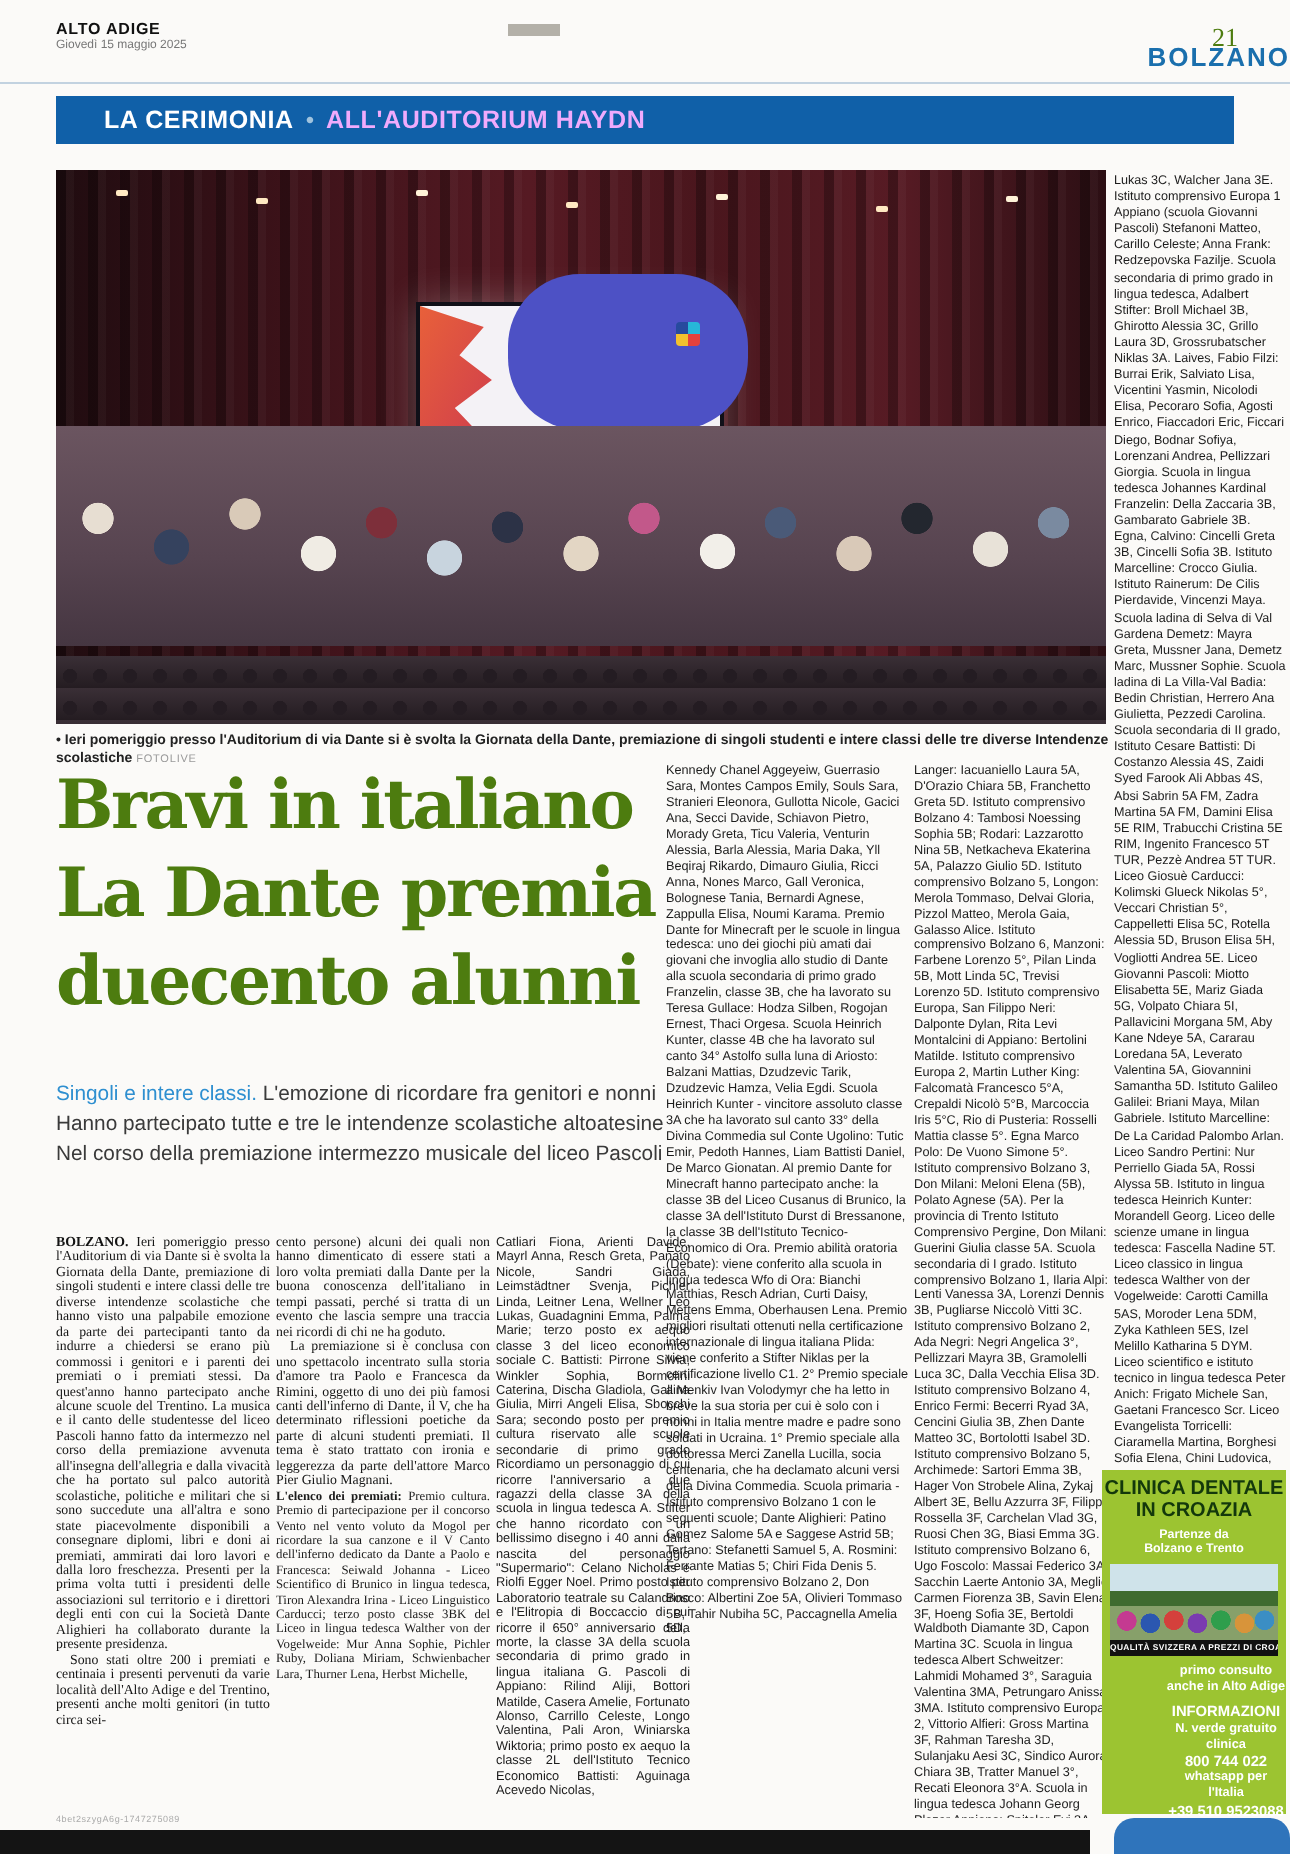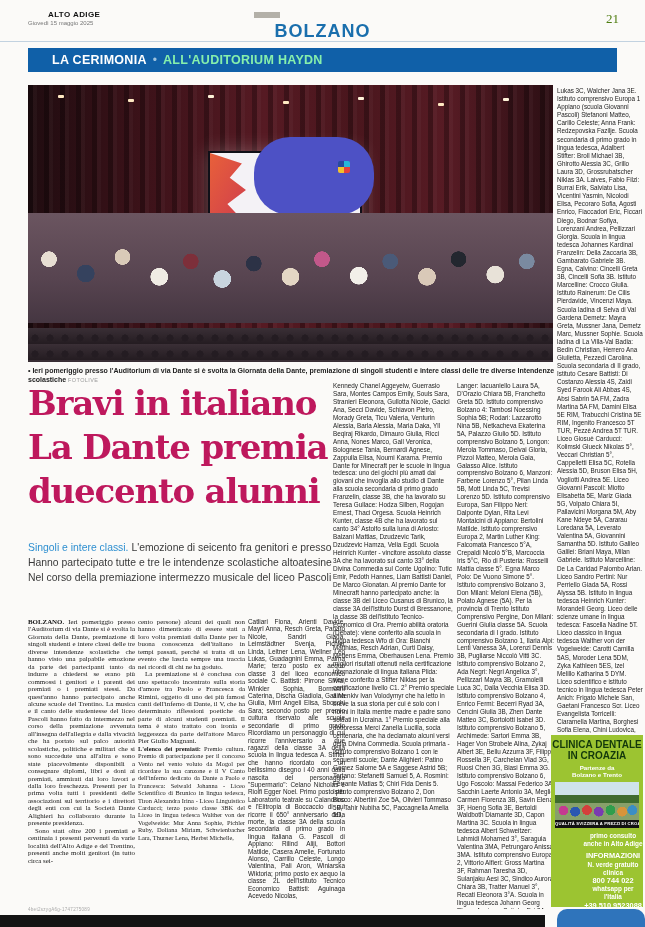--- a/index.html
+++ b/index.html
@@ -1,34 +1,34 @@
 <!DOCTYPE html>
 <html><head>
 <meta charset="utf-8">
 <style>
   html,body{margin:0;padding:0;}
   body{width:645px;height:927px;position:relative;background:#fbfaf8;overflow:hidden;
        font-family:"Liberation Sans",sans-serif;color:#1c1c1c;}
   .abs{position:absolute;}
 
   
-  .masthead-name{left:28px;top:10px;font-size:8px;font-weight:900;letter-spacing:.4px;color:#111;margin-left:20px;}
+  .masthead-name{left:28px;top:10px;font-size:8px;font-weight:900;letter-spacing:.4px;color:#111;}
   .masthead-date{left:28px;top:20px;font-size:6px;color:#777;}
   .masthead-logo{left:254px;top:12px;width:26px;height:6px;background:#b3b0a8;}
-  .section-title{left:0;right:0;top:21px;text-align:center;font-size:18px;font-weight:900;
+  .section-title{left:0;right:0;top:21px;text-align:right;font-size:13px;font-weight:900;
                  letter-spacing:1px;color:#1a6fad;}
   .page-num{right:26px;top:11px;font-size:13px;font-family:"Liberation Serif",serif;color:#4d7c0f;}
   .header-rule{left:0;right:0;top:41px;height:1px;background:#c2d2e0;}
 
   
   .kicker{left:28px;top:48px;width:589px;height:24px;background:#1060a8;display:flex;
           align-items:center;padding-left:24px;box-sizing:border-box;}
   .kicker b{color:#fff;font-size:12.5px;font-weight:900;letter-spacing:.3px;}
   .kicker .dot{color:#9fc3de;margin:0 6px;font-size:12px;}
-  .kicker .sub{color:#86efac;font-size:12.5px;font-weight:600;letter-spacing:.3px;}
+  .kicker .sub{color:#f0abfc;font-size:12.5px;font-weight:600;letter-spacing:.3px;}
 
   
   .photo{left:28px;top:85px;width:525px;height:277px;background:#1d0d10;overflow:hidden;}
   .curtain{position:absolute;inset:0;
     background:linear-gradient(90deg,#200c10 0%,#3c1219 22%,#561a23 45%,#4a161d 62%,#571b24 80%,#2c0f14 100%);}
   .curtain:after{content:"";position:absolute;inset:0;
     background:repeating-linear-gradient(90deg,rgba(0,0,0,.28) 0 5px,rgba(255,255,255,.03) 5px 9px,transparent 9px 16px);}
   .lights{position:absolute;left:30px;top:10px;width:6px;height:3px;background:#ffe9c2;border-radius:1px;
     box-shadow:70px 4px 0 #ffe9c2,150px 0 0 #fff3d8,225px 6px 0 #ffe9c2,300px 2px 0 #fff3d8,
                380px 8px 0 #ffe9c2,445px 3px 0 #fff3d8;}
@@ -72,21 +72,21 @@
   .audience{position:absolute;left:0;bottom:0;width:100%;height:34px;
     background:radial-gradient(circle 5px at 7px 10px,#241c22 70%,transparent 72%) repeat,
                linear-gradient(180deg,#3a2f36,#241c21);background-size:15px 16px;}
 
   
   .caption{left:28px;top:366px;width:527px;font-size:7px;font-weight:700;color:#222;line-height:9px;}
   .caption .credit{font-weight:400;color:#9a9a9a;font-size:5.5px;letter-spacing:.4px;}
 
   
   .headline{left:28px;top:381px;width:322px;font-family:"DejaVu Serif",serif;font-weight:700;
-            font-size:34px;line-height:44px;letter-spacing:-1.2px;color:#be185d;}
+            font-size:34px;line-height:44px;letter-spacing:-1.2px;color:#4d7c0f;}
   .standfirst{left:28px;top:540px;width:322px;font-size:10.4px;line-height:15px;color:#3a3a3a;font-weight:500;}
   .standfirst .lead{color:#2e8fd0;font-weight:400;}
 
   
   .col{top:618px;height:292px;overflow:hidden;text-align:justify;}
   .col-serif{font-family:"Liberation Serif",serif;font-size:6.9px;line-height:7.45px;color:#141414;}
   .col-sans{font-size:6.4px;line-height:7.4px;color:#1c1c1c;}
   .c1{left:28px;width:107px;}
   .c2{left:138px;width:107px;}
   .c3{left:248px;width:97px;}
@@ -168,21 +168,21 @@
   <span>•</span><span> Ieri pomeriggio presso l'Auditorium di via Dante si è svolta la Giornata della Dante, premiazione di singoli studenti e intere classi delle tre diverse Intendenze scolastiche </span><span class="credit">FOTOLIVE</span>
 </div>
 
 <div class="abs headline">
   <div>Bravi in italiano</div>
   <div>La Dante premia</div>
   <div>duecento alunni</div>
 </div>
 
 <div class="abs standfirst">
-  <span class="lead">Singoli e intere classi.</span><span> L'emozione di seicento fra genitori e presso</span>
+  <span class="lead">Singoli e intere classi.</span><span> L'emozione di ricordare fra genitori e nonni</span>
   <div>Hanno partecipato tutte e tre le intendenze scolastiche altoatesine</div>
   <div>Nel corso della premiazione intermezzo musicale del liceo Pascoli</div>
 </div>
 
 <div class="abs col col-serif c1">
   <p><span class="dateline">BOLZANO.</span><span> Ieri pomeriggio presso l'Auditorium di via Dante si è svolta la Giornata della Dante, premiazione di singoli studenti e intere classi delle tre diverse intendenze scolastiche che hanno visto una palpabile emozione da parte dei partecipanti tanto da indurre a chiedersi se erano più commossi i genitori e i parenti dei premiati o i premiati stessi. Da quest'anno hanno partecipato anche alcune scuole del Trentino. La musica e il canto delle studentesse del liceo Pascoli hanno fatto da intermezzo nel corso della premiazione avvenuta all'insegna dell'allegria e dalla vivacità che ha portato sul palco autorità scolastiche, politiche e militari che si sono succedute una all'altra e sono state piacevolmente disponibili a consegnare diplomi, libri e doni ai premiati, ammirati dai loro lavori e dalla loro freschezza. Presenti per la prima volta tutti i presidenti delle associazioni sul territorio e i direttori degli enti con cui la Società Dante Alighieri ha collaborato durante la presente presidenza.</span></p>
   <p class="indent">Sono stati oltre 200 i premiati e centinaia i presenti pervenuti da varie località dell'Alto Adige e del Trentino, presenti anche molti genitori (in tutto circa sei-</p>
 </div>
 
 <div class="abs col col-serif c2">

